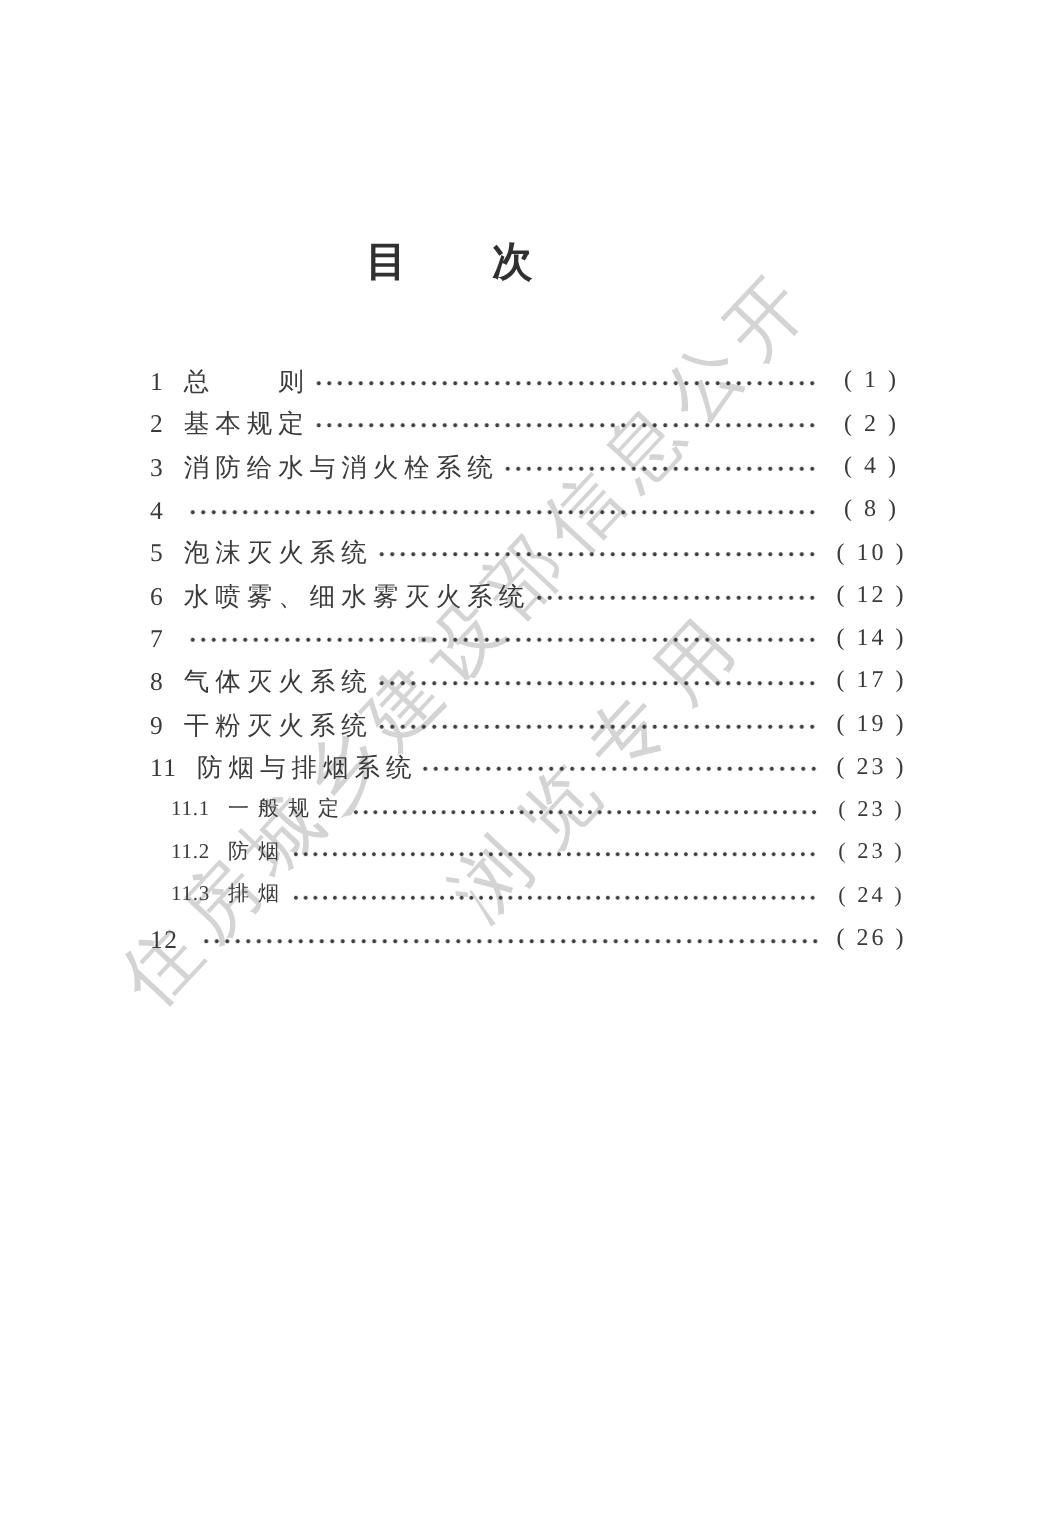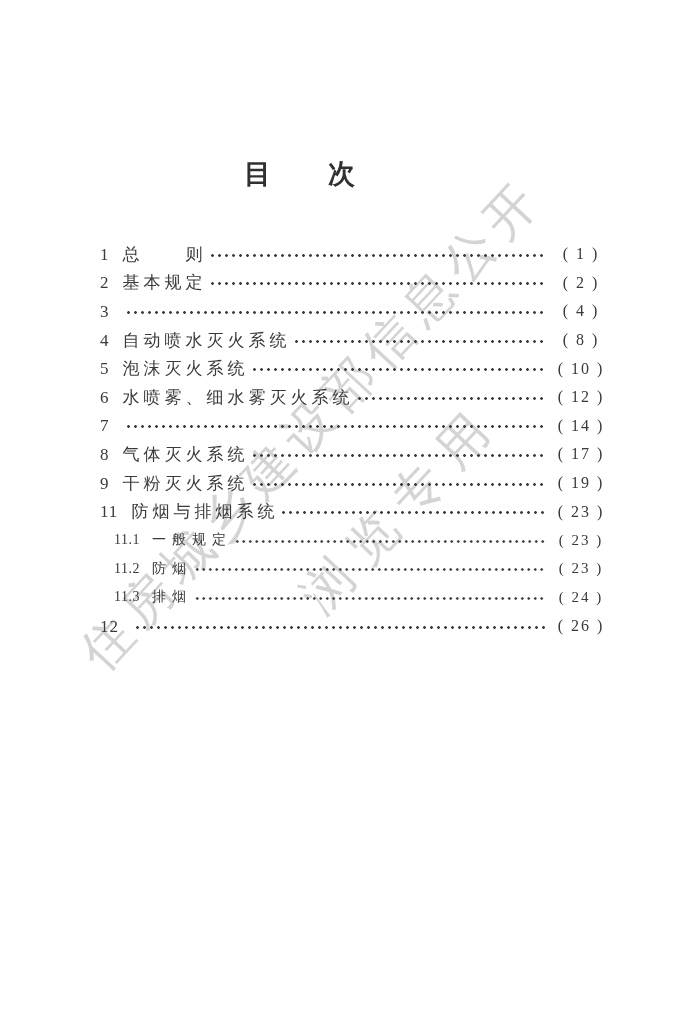--- a/index.html
+++ b/index.html
@@ -146,27 +146,27 @@
 
     <li class="toc-row">
       <span class="num">2</span>
       <span class="title">基本规定</span>
       <span class="leader"></span>
       <span class="page">( 2 )</span>
     </li>
 
     <li class="toc-row">
       <span class="num">3</span>
+      <span class="title">消防给水与消火栓系统</span>
       <span class="leader"></span>
       <span class="page">( 4 )</span>
     </li>
 
     <li class="toc-row">
       <span class="num">4</span>
-      <span class="title">自动喷水灭火系统</span>
       <span class="leader"></span>
       <span class="page">( 8 )</span>
     </li>
 
     <li class="toc-row">
       <span class="num">5</span>
       <span class="title">泡沫灭火系统</span>
       <span class="leader"></span>
       <span class="page">( 10 )</span>
     </li>

